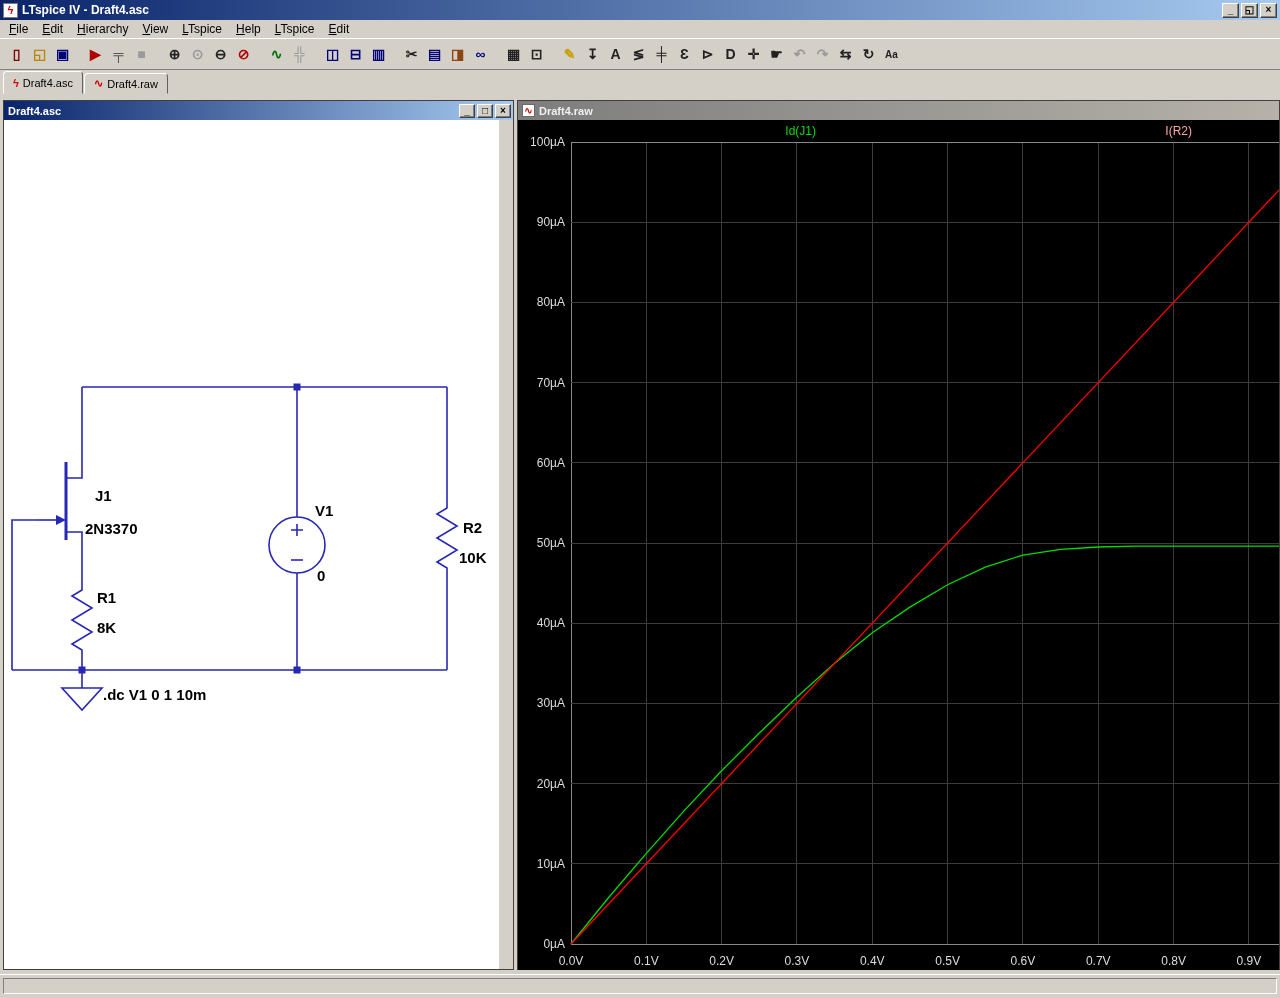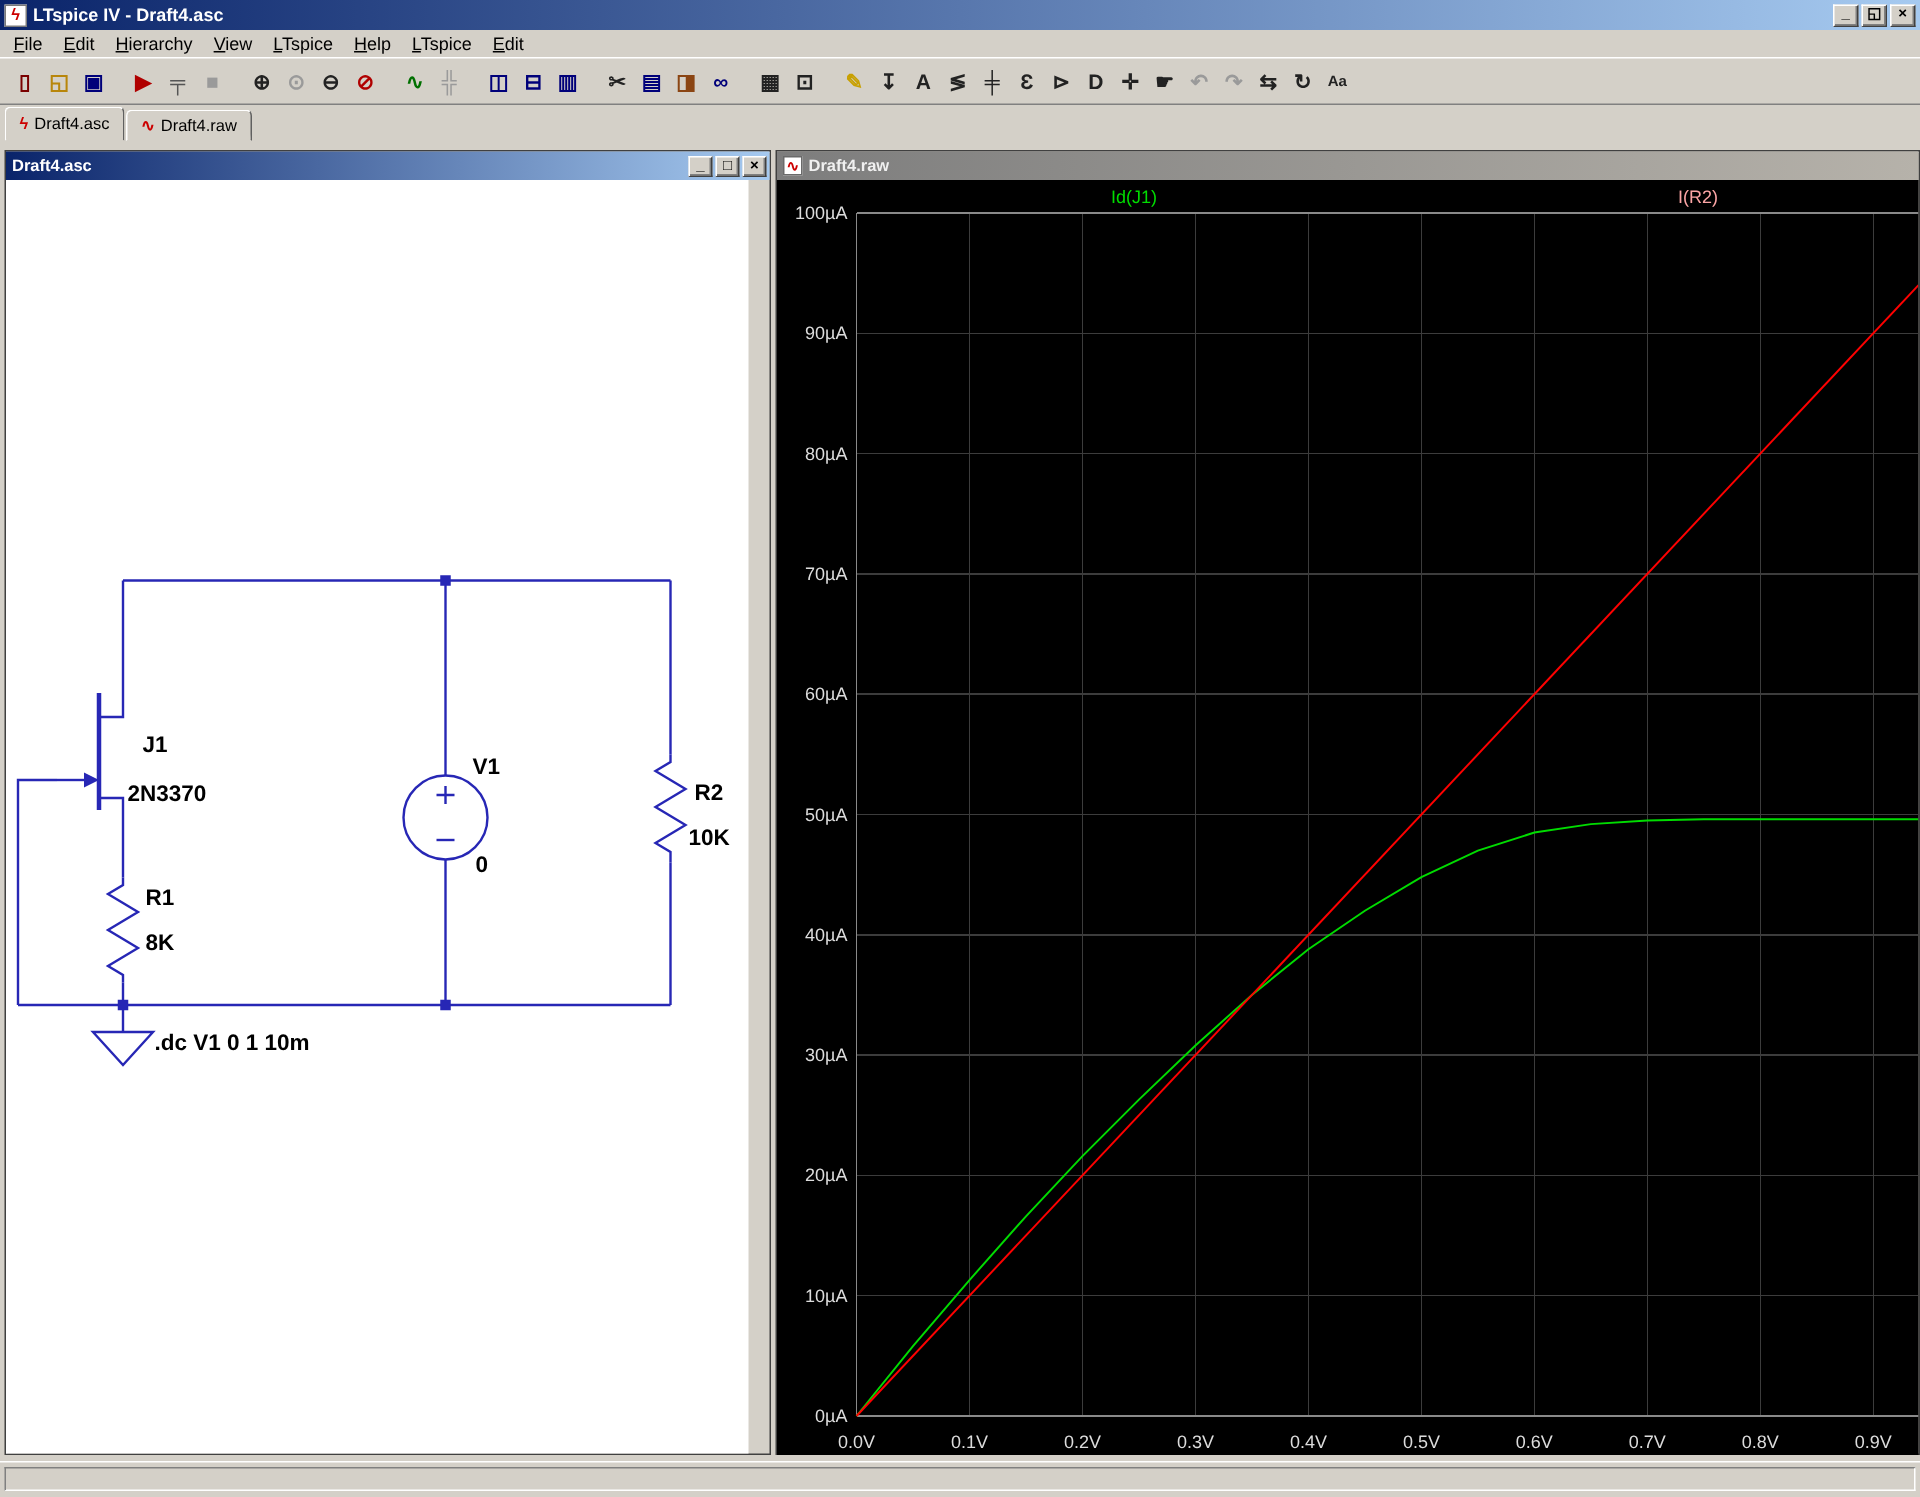--- a/index.html
+++ b/index.html
@@ -51,21 +51,21 @@
     font-size:10px; font-weight:bold; display:flex; align-items:center; justify-content:center; margin-right:4px; flex:none; }
 
   #schem-win { left:3px; top:100px; width:511px; height:870px; }
   #schem-client { width:495px; height:849px; background:#ffffff; overflow:hidden; }
   #schematic-svg text { font-family:"Liberation Sans",sans-serif; font-size:15px; font-weight:bold; fill:#000; }
 
   #plot-win { left:517px; top:100px; width:763px; height:870px; }
   #plot-client { position:relative; width:761px; height:850px; background:#000000; overflow:hidden; }
   #plot-svg { position:absolute; left:0; top:0; }
   #plot-svg text { font-family:"Liberation Sans",sans-serif; }
-  .legend-label { position:absolute; top:4px; width:120px; text-align:center; font-size:12px; }
+  .legend-label { position:absolute; top:4px; width:120px; text-align:right; font-size:12px; }
   #legend-0 { left:178px; }
   #legend-1 { left:554px; }
 
   
   #statusbar { position:absolute; left:0; top:974px; width:1280px; height:24px; background:#d4d0c8; border-top:1px solid #ffffff; }
   .status-panel { margin:3px; height:16px; border:1px solid; border-color:#808080 #ffffff #ffffff #808080; font-size:11px; padding:1px 4px; color:#000; }
 </style>
 </head>
 <body>
 

